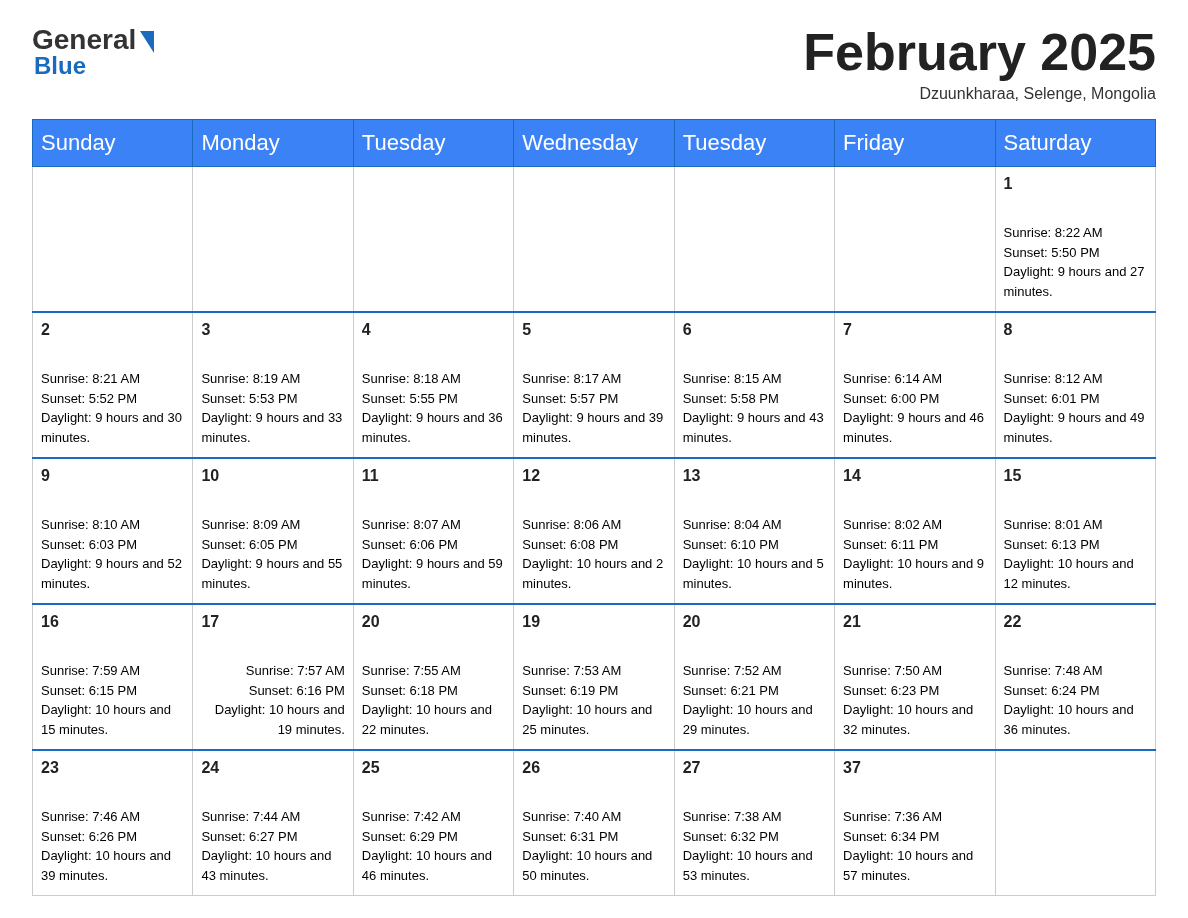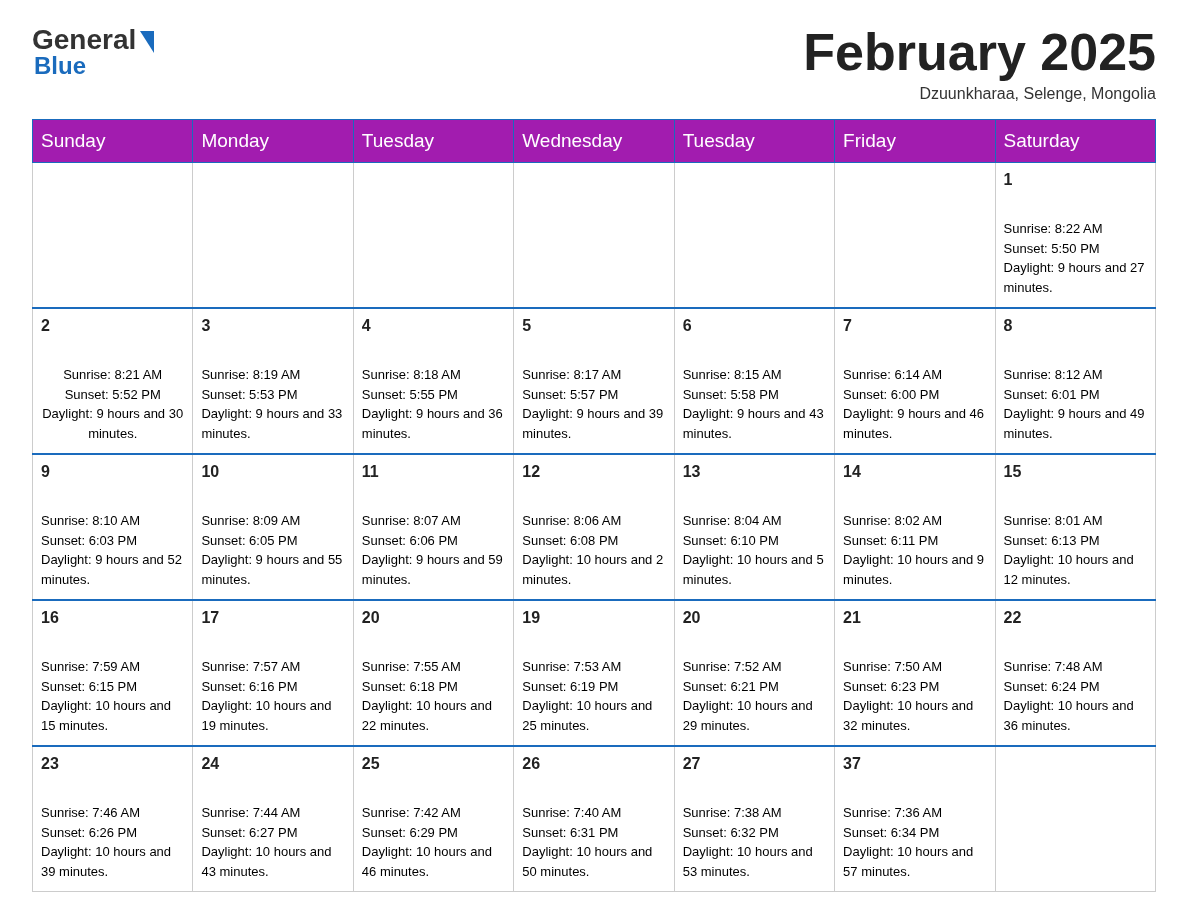--- a/index.html
+++ b/index.html
@@ -59,23 +59,23 @@
       font-size: 16px;
       color: #333;
       margin-top: 4px;
     }
     .calendar {
       width: 100%;
       border-collapse: collapse;
       border: 1px solid #aaa;
     }
     .calendar th {
-      background-color: #a21caf;
+      background-color: #3b82f6;
       color: #fff;
-      font-size: 19px;
+      font-size: 22px;
       font-weight: normal;
       padding: 10px 8px;
       text-align: left;
       border: 1px solid #1a6bbd;
     }
     .calendar td {
       vertical-align: top;
       padding: 8px 8px 10px 8px;
       border: 1px solid #ccc;
       font-size: 13px;
@@ -143,21 +143,21 @@
         <td>
           <span class="day-num">1</span>
           <div class="day-info" style="white-space: pre-line;">Sunrise: 8:22 AM
 Sunset: 5:50 PM
 Daylight: 9 hours and 27 minutes.</div>
         </td>
       </tr>
       <tr class="row-border">
         <td>
           <span class="day-num">2</span>
-          <div class="day-info" style="white-space: pre-line; text-align: center;">Sunrise: 8:21 AM
+          <div class="day-info" style="white-space: pre-line;">Sunrise: 8:21 AM
 Sunset: 5:52 PM
 Daylight: 9 hours and 30 minutes.</div>
         </td>
         <td>
           <span class="day-num">3</span>
           <div class="day-info" style="white-space: pre-line;">Sunrise: 8:19 AM
 Sunset: 5:53 PM
 Daylight: 9 hours and 33 minutes.</div>
         </td>
         <td>
@@ -237,21 +237,21 @@
       </tr>
       <tr class="row-border">
         <td>
           <span class="day-num">16</span>
           <div class="day-info" style="white-space: pre-line;">Sunrise: 7:59 AM
 Sunset: 6:15 PM
 Daylight: 10 hours and 15 minutes.</div>
         </td>
         <td>
           <span class="day-num">17</span>
-          <div class="day-info" style="white-space: pre-line;">Sunrise: 7:57 AM
+          <div class="day-info" style="white-space: pre-line; text-align: right;">Sunrise: 7:57 AM
 Sunset: 6:16 PM
 Daylight: 10 hours and 19 minutes.</div>
         </td>
         <td>
           <span class="day-num">20</span>
           <div class="day-info" style="white-space: pre-line;">Sunrise: 7:55 AM
 Sunset: 6:18 PM
 Daylight: 10 hours and 22 minutes.</div>
         </td>
         <td>

